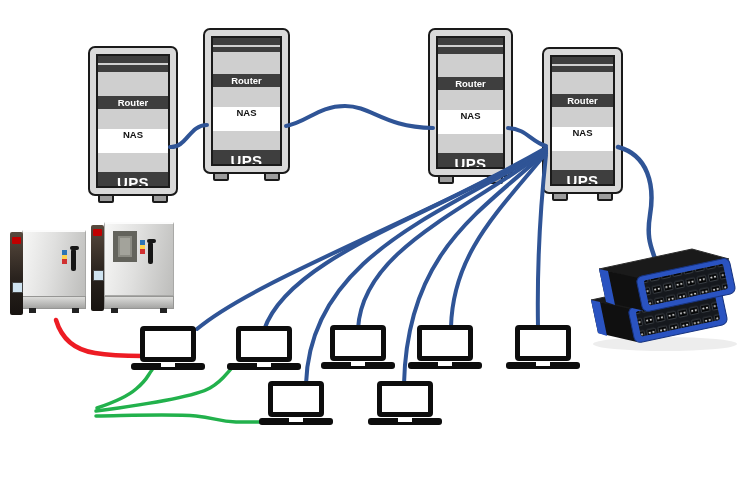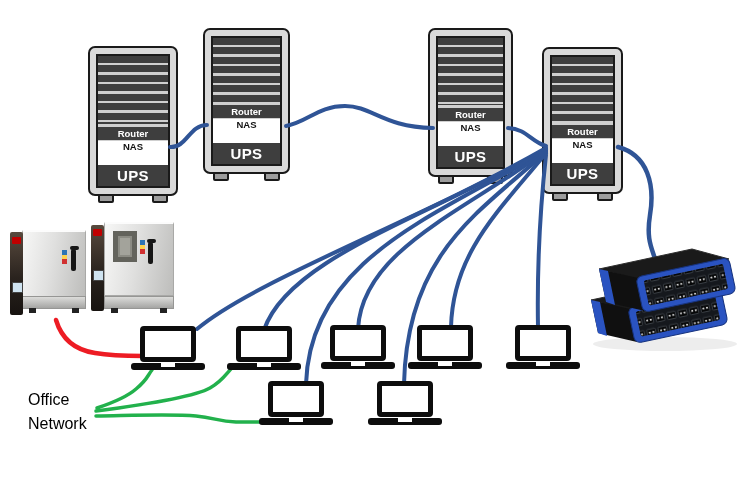--- a/index.html
+++ b/index.html
@@ -2,27 +2,27 @@
 <html><head>
 <meta charset="utf-8">
 <style>
   html,body{margin:0;padding:0;background:#fff;}
   .canvas{position:relative;width:744px;height:480px;background:#ffffff;overflow:hidden;
           font-family:"Liberation Sans",sans-serif;}
 
   
   .rack{position:absolute;box-sizing:border-box;background:#d9d9d9;border:2px solid #1a1a1a;
         border-radius:7px;padding:6px;display:flex;flex-direction:column;z-index:1;}
-  .rack-inner{flex:1;border:2px solid #1a1a1a;background:#cfcfcf;display:flex;flex-direction:column;overflow:hidden;}
+  .rack-inner{flex:1;border:2px solid #1a1a1a;background:#cfcfcf;display:flex;flex-direction:column;overflow:hidden;gap:19px;}
   .rack-slots{flex:1;min-height:0;border-bottom:3px solid #cfcfcf;
         background:repeating-linear-gradient(180deg,#3e3e3e 0px,#3e3e3e 7px,#cfcfcf 7px,#cfcfcf 9.5px);}
   .rack-bar{flex:0 0 auto;text-align:center;background:#3e3e3e;color:#fff;}
   .bar-router{height:13px;line-height:13px;font-size:9.5px;font-weight:600;border-bottom:1.5px solid #cfcfcf;}
   .bar-nas{height:24px;line-height:12px;font-size:9.5px;font-weight:700;background:#ffffff;color:#111;}
-  .bar-ups{height:21px;line-height:21px;font-size:15px;font-weight:600;letter-spacing:.4px;}
+  .bar-ups{height:14px;line-height:21px;font-size:15px;font-weight:600;letter-spacing:.4px;}
   .rack-foot{position:absolute;bottom:-9px;width:16px;height:9px;background:#9d9d9d;
         border:2px solid #1a1a1a;border-radius:2px;box-sizing:border-box;}
   .foot-l{left:8px;} .foot-r{right:8px;}
 
   
   .laptop{position:absolute;z-index:3;}
   .lt-screen{position:absolute;left:0;top:0;width:46px;height:26px;background:#fff;
         border:5px solid #0d0d0d;border-radius:4px;}
   .lt-base{position:absolute;left:-9px;top:37px;width:74px;height:7px;background:#0d0d0d;border-radius:3px;}
   .lt-base::after{content:"";position:absolute;left:50%;top:0;transform:translateX(-50%);
@@ -198,18 +198,14 @@
     <div class="ch-body" style="left:22px;top:4px;width:70px;height:74px;"></div>
     <div class="ch-base" style="left:22px;top:78px;width:70px;height:13px;"></div>
     <div class="ch-strip" style="left:9px;top:7px;width:13px;height:86px;"></div>
     <div class="ch-logo" style="left:11px;top:11px;width:9px;height:7px;"></div>
     <div class="ch-screen" style="left:11px;top:52px;width:9px;height:9px;"></div>
     <div class="ch-window" style="left:31px;top:13px;width:24px;height:31px;"></div>
     <div class="ch-stickers" style="left:58px;top:22px;"></div>
     <div class="ch-handle" style="left:66px;top:24px;"></div>
   </div>
 
-  <div class="office-label">
-    <span style="display:block;">Office</span>
-    <span style="display:block;">Network</span>
-  </div>
 
 </div>
 
 </body></html>

